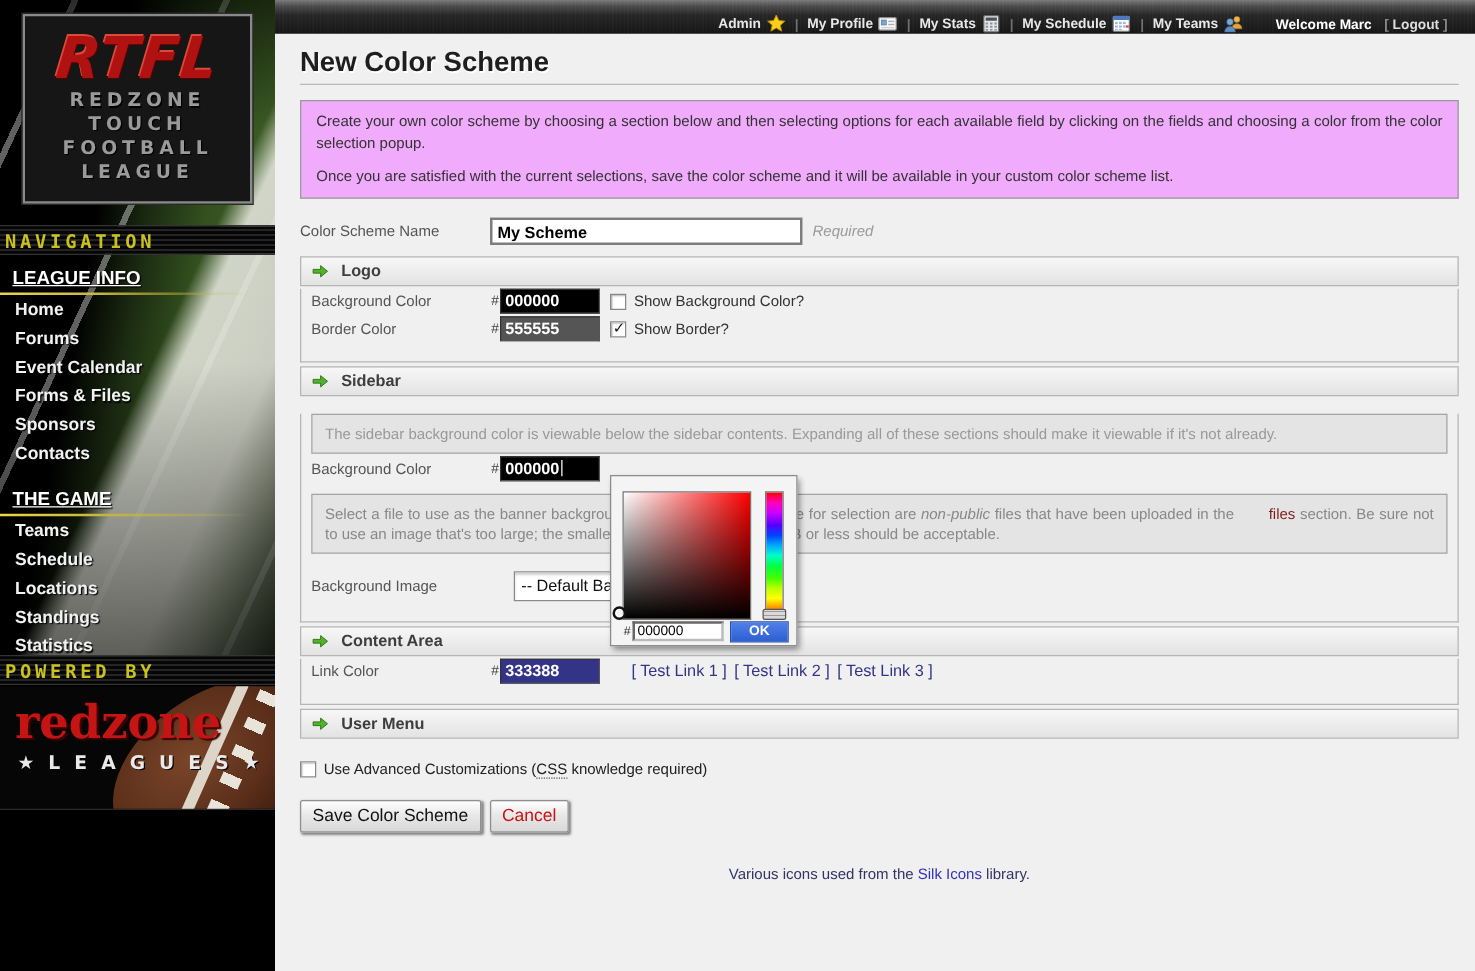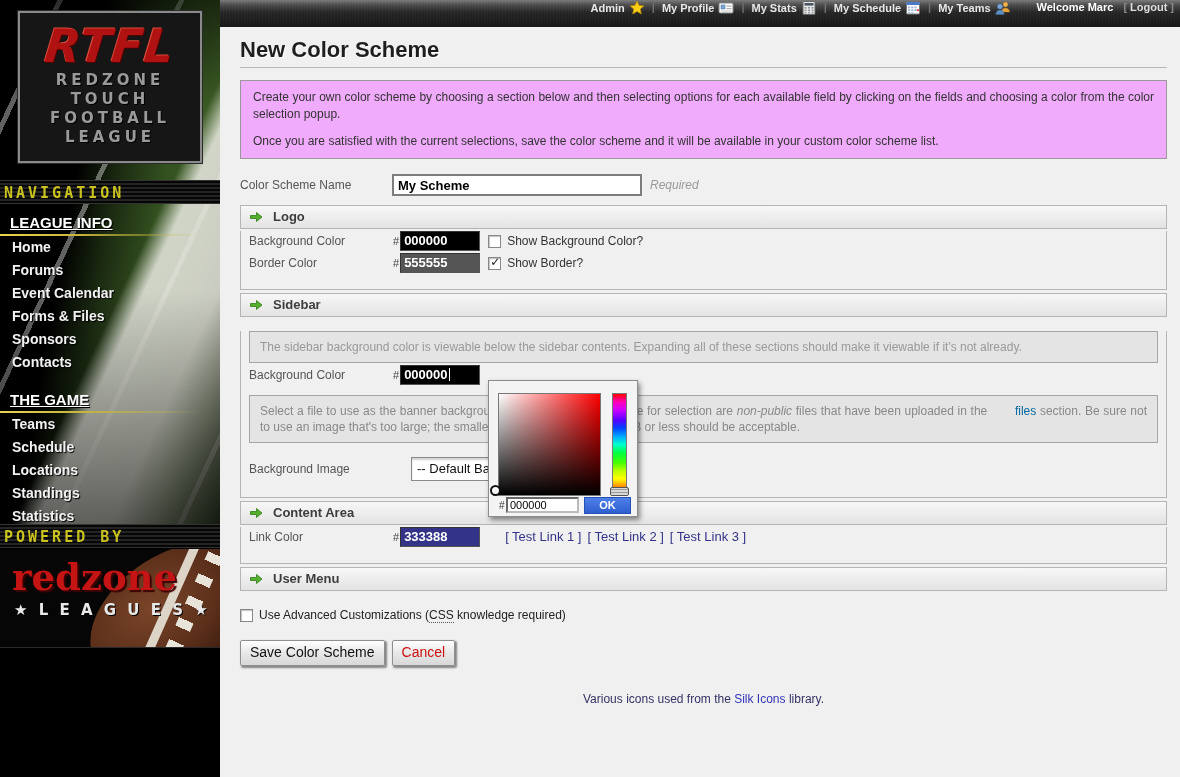--- a/index.html
+++ b/index.html
@@ -45,21 +45,21 @@
   .lace-spine { position:absolute; right:46px; top:-10px; width:9px; height:130px; transform:rotate(24deg); background:#ddd6c8; border-radius:4px; }
   .rz-brand { position:absolute; left:12px; top:8px; font:bold 37px/40px "DejaVu Serif", serif; color:#c41414;
       letter-spacing:0px; text-shadow:2px 2px 1px #3c0404; }
   .rz-sub { position:absolute; left:14px; top:52px; font:bold 15px/18px "DejaVu Sans", sans-serif; color:#e9e9e9; letter-spacing:3px; text-shadow:1px 1px 0 #000; }
 
   
   .topbar { position:absolute; left:220px; top:0; width:960px; height:27px;
       background:
         repeating-linear-gradient(90deg, rgba(255,255,255,.025) 0 1px, rgba(0,0,0,0) 1px 3px),
         linear-gradient(#7b7b7b 0%, #4c4c4c 18%, #262626 45%, #161616 100%);
-      display:flex; align-items:flex-start; justify-content:flex-end; padding:0 6px; z-index:6; }
+      display:flex; align-items:flex-end; justify-content:flex-end; padding:0 22px; z-index:6; }
   .tb-item { display:flex; align-items:center; gap:4px; color:#e8e8e8; font:bold 11px/14px "Liberation Sans", sans-serif;
       cursor:pointer; white-space:nowrap; }
   .tb-sep { color:#6f6f6f; font:bold 11px/14px "Liberation Sans", sans-serif; margin:0 7px; }
   .tb-welcome { color:#fff; font:bold 11px/14px "Liberation Sans", sans-serif; margin-left:26px; white-space:nowrap; }
   .tb-logout { display:flex; align-items:center; margin-left:10px; gap:3px; }
   .tb-bracket { color:#8a8a8a; font:bold 11px/14px "Liberation Sans", sans-serif; }
   .tb-logout a { color:#dedede; font:bold 11px/14px "Liberation Sans", sans-serif; text-decoration:none; cursor:pointer; }
   .tb-icon { width:16px; height:16px; display:inline-block; }
 
   
@@ -92,21 +92,21 @@
   .caret { display:inline-block; width:1px; height:13px; background:#fff; vertical-align:-2px; margin-left:1px; }
   .cbx { width:13px; height:13px; background:#fff; border:1px solid #888; box-shadow:inset 1px 1px 1px rgba(0,0,0,.25);
       margin:0 6px 0 8px; position:relative; cursor:pointer; flex:none; }
   .cbx.checked::after { content:"✓"; position:absolute; left:1px; top:-3px; font:bold 12px "DejaVu Sans", sans-serif; color:#111; }
   .cbx-label { font:12px/15px "Liberation Sans", sans-serif; color:#333; }
 
   .note-box { margin-top:14px; background:#e4e4e4; border:1px solid #a5a5a5; padding:7px 10px;
       font:12px/16px "Liberation Sans", sans-serif; color:#999; text-align:justify; }
   .note-box.banner { color:#888; margin-top:10px; }
   .note-box .em { font-style:italic; }
-  .note-box a { color:#0369a1; text-decoration:none; cursor:pointer;padding-left:24px; }
+  .note-box a { color:#7f1d1d; text-decoration:none; cursor:pointer;padding-left:24px; }
   .select-box { width:210px; height:24px; background:#fff; border:1px solid #8a8a8a;
       box-shadow:inset 0 2px 2px rgba(0,0,0,.18); font:13px/22px "Liberation Sans", sans-serif; color:#111;
       padding:0 5px; margin-left:18px; cursor:pointer; white-space:nowrap; overflow:hidden; }
   .bgimg-row { margin-top:14px; display:flex; align-items:center; }
   .bgimg-row .form-label { width:144px; }
 
   .testlinks { margin-left:25px; display:flex; gap:6px; }
   .testlinks a { color:#333388; font:13px/16px "Liberation Sans", sans-serif; text-decoration:none; cursor:pointer; white-space:pre; }
 
   .adv-row { margin-top:17px; display:flex; align-items:center; }

